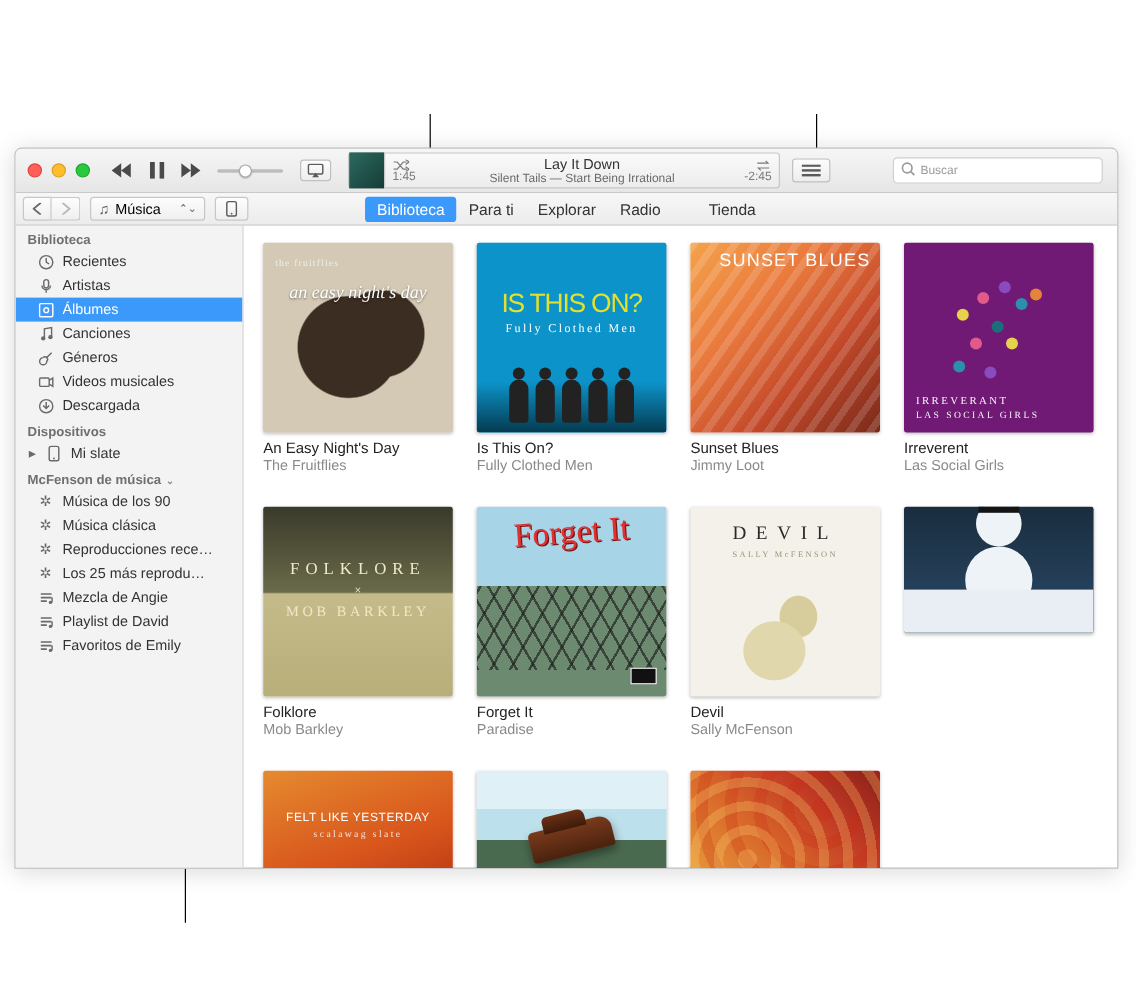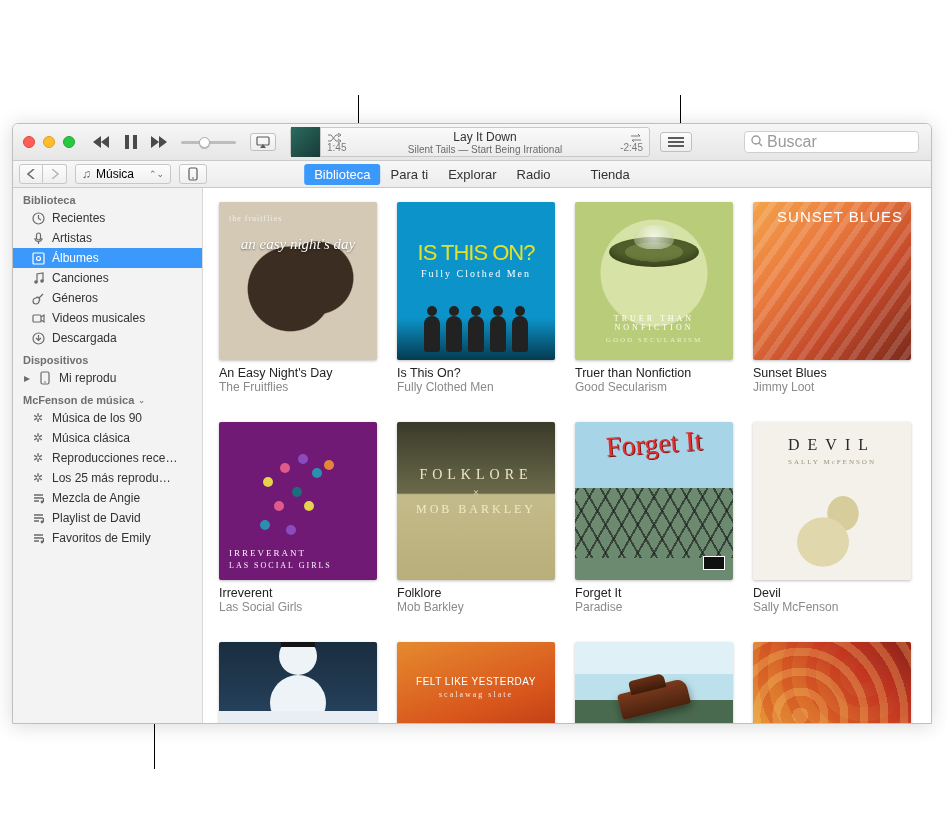--- a/index.html
+++ b/index.html
@@ -28,21 +28,21 @@
 .lcd-title { font-size: 12px; color:#333; }
 .lcd-sub { font-size: 10px; color:#6b6b6b; }
 .lcd-left-ic, .lcd-right-ic { position:absolute; top:3px; font-size:10px; color:#7a7a7a; }
 .lcd-left-ic { left:6px; }
 .lcd-right-ic { right:6px; }
 .lcd-time-l, .lcd-time-r { position:absolute; bottom:2px; font-size:10px; color:#7a7a7a; }
 .lcd-time-l { left:6px; }
 .lcd-time-r { right:6px; }
 
 .listbtn { margin-left: 10px; width: 32px; height: 20px; border:1px solid #c0c0c0; border-radius:3px; background:linear-gradient(#fcfcfc,#ededed); display:flex; align-items:center; justify-content:center; }
-.search { margin-left: auto; margin-right: 12px; width: 175px; height: 22px; border:1px solid #cfcfcf; border-radius: 4px; background:#fff; display:flex; align-items:center; padding: 0 6px; gap:4px; color:#9a9a9a; font-size:16px; }
+.search { margin-left: auto; margin-right: 12px; width: 175px; height: 22px; border:1px solid #cfcfcf; border-radius: 4px; background:#fff; display:flex; align-items:center; padding: 0 6px; gap:4px; color:#9a9a9a; font-size:10px; }
 
 .toolbar2 { height: 27px; background: linear-gradient(#f7f7f7,#ececec); border-bottom:1px solid #c9c9c9; display:flex; align-items:center; position:relative; }
 .navbtns { display:flex; margin-left:6px; }
 .navbtn { width:24px; height:20px; border:1px solid #c7c7c7; background:linear-gradient(#fdfdfd,#efefef); display:flex; align-items:center; justify-content:center; }
 .navbtn:first-child { border-radius:3px 0 0 3px; }
 .navbtn:last-child { border-radius:0 3px 3px 0; border-left:none; }
 .media-select { margin-left:8px; width:96px; height:20px; border:1px solid #c7c7c7; border-radius:3px; background:linear-gradient(#fdfdfd,#efefef); display:flex; align-items:center; padding:0 6px; font-size:12px; gap:5px; }
 .media-select .note { color:#5b5b5b; }
 .media-select .chev { margin-left:auto; font-size:9px; color:#666; }
 .devbtn { margin-left:8px; width:28px; height:20px; border:1px solid #c7c7c7; border-radius:3px; background:linear-gradient(#fdfdfd,#efefef); display:flex; align-items:center; justify-content:center; }
@@ -332,21 +332,21 @@
 
         <div class="shdr">Dispositivos</div>
         <div class="srow" style="padding-left:10px">
           <span class="ic" style="width:8px">▸</span>
           <span class="ic">
               <svg width="10" height="14" viewBox="0 0 10 14">
                 <rect x="1" y="1" width="8" height="12" rx="1.5" fill="none" stroke="currentColor" stroke-width="1.2"></rect>
                 <circle cx="5" cy="11" r="0.8" fill="currentColor"></circle>
               </svg>
             </span>
-          <span class="lbl">Mi reprodu</span>
+          <span class="lbl">Mi slate</span>
         </div>
 
         <div class="shdr">
           <span>McFenson de música</span>
           <span class="chev">⌄</span>
         </div>
         <div class="srow">
             <span class="ic">✲</span>
             <span class="lbl">Música de los 90</span>
           </div>
@@ -419,29 +419,20 @@
                   <span></span>
                   <span></span>
                   <span></span>
                   <span></span>
                 </div>
             </div>
             <div class="atitle">Is This On?</div>
             <div class="aartist">Fully Clothed Men</div>
           </div>
 
-          <div class="album">
-            <div class="cover cv2">
-              <div class="ufo"></div>
-              <div class="cap">TRUER THAN NONFICTION</div>
-              <div class="cap2">GOOD SECULARISM</div>
-            </div>
-            <div class="atitle">Truer than Nonfiction</div>
-            <div class="aartist">Good Secularism</div>
-          </div>
 
           <div class="album">
             <div class="cover cv3">
               <div class="t">SUNSET BLUES</div>
             </div>
             <div class="atitle">Sunset Blues</div>
             <div class="aartist">Jimmy Loot</div>
           </div>
 
           <div class="album">

